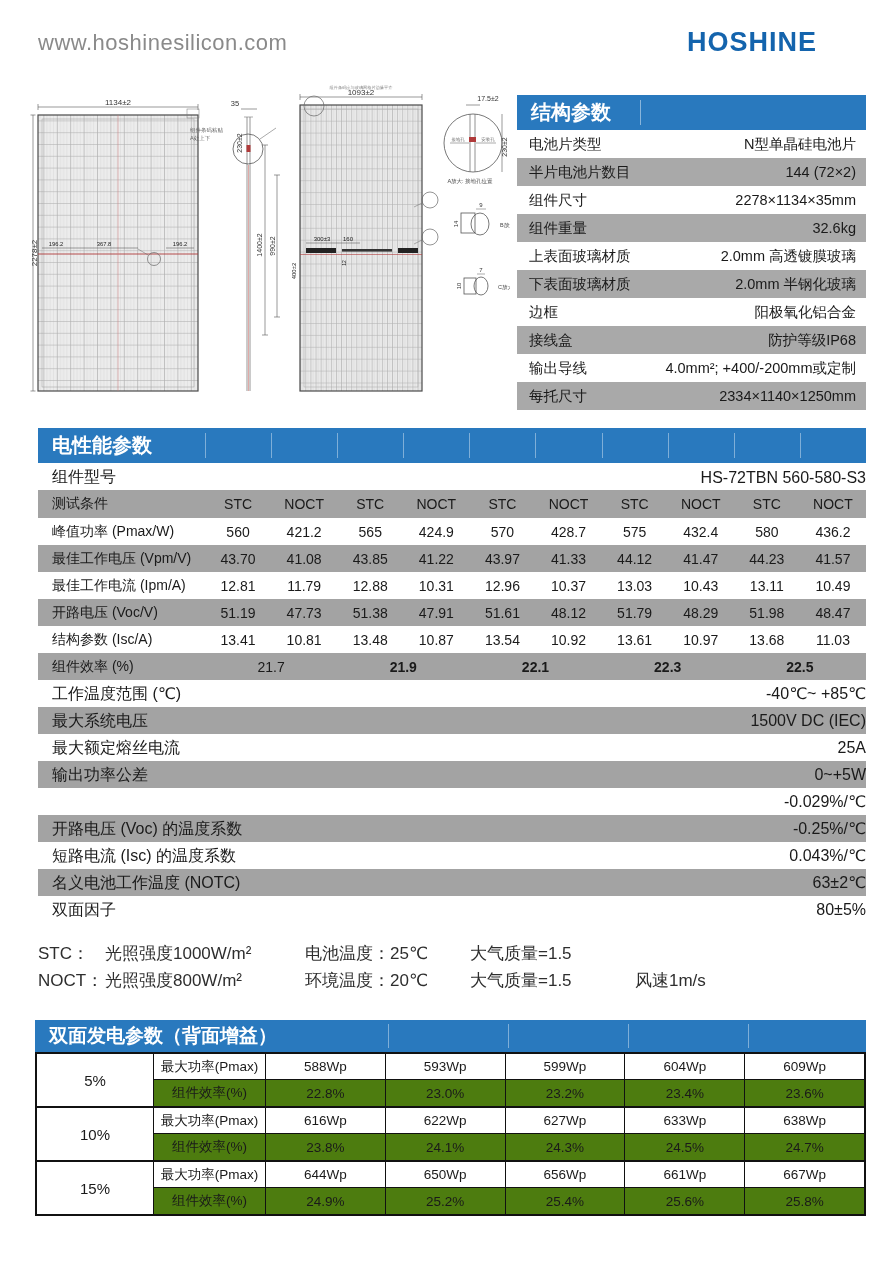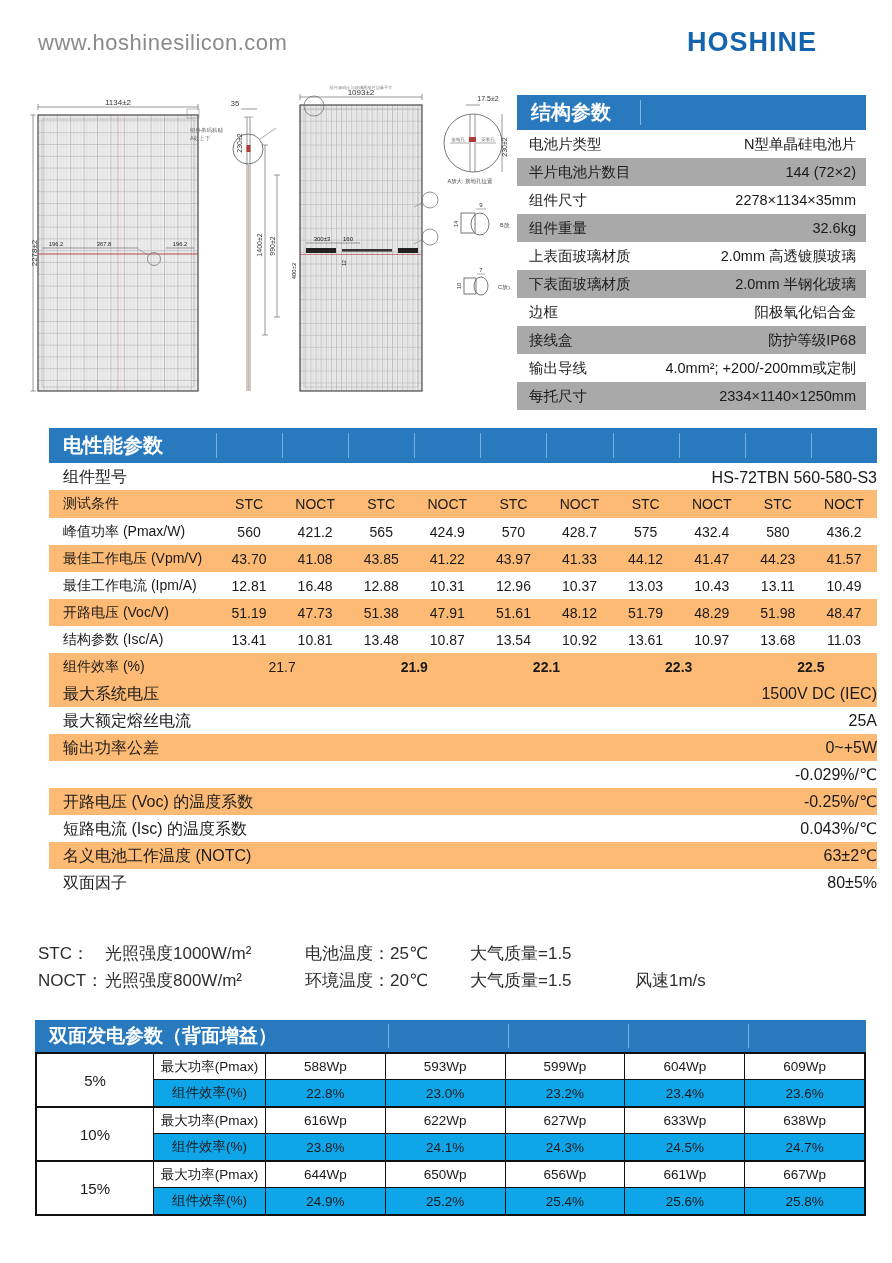--- a/index.html
+++ b/index.html
@@ -22,29 +22,29 @@
   .hd span { position:relative; z-index:2; }
 
   
   .struct { position:absolute; left:517px; top:95px; width:349px; }
   .struct .hd { font-size:20px; }
   .struct .hd::after { content:""; position:absolute; left:123px; top:5px; bottom:5px; width:1px; background:rgba(255,255,255,0.45); }
   .s-row { height:28px; display:flex; justify-content:space-between; align-items:center; padding:0 10px 0 12px; font-size:14.5px; white-space:nowrap; }
   .s-row.gray { background:#a9a9a9; }
 
   
-  .elec { position:absolute; left:49px; top:428px; width:828px; }
+  .elec { position:absolute; left:38px; top:428px; width:828px; }
   .elec .hd { font-size:20px; }
   .elec .hd::after { content:""; position:absolute; left:167px; right:0; top:5px; bottom:5px;
       background:repeating-linear-gradient(90deg, rgba(255,255,255,0.4) 0 1px, transparent 1px 66.1px); }
   .r { display:grid; grid-template-columns:167px repeat(10,1fr); align-items:center; height:27px; font-size:14px; }
   .r6 { display:grid; grid-template-columns:167px repeat(5,1fr); align-items:center; height:27px; font-size:14px; }
   .row-model { height:30px; }
   .row-cond { height:28px; }
-  .gray { background:#fdba74; }
+  .gray { background:#a3a3a3; }
   .lbl { padding-left:14px; white-space:nowrap; }
   .num { text-align:center; white-space:nowrap; }
   .bold { font-weight:bold; }
   .single { position:relative; height:27px; display:block; }
   .single .lbl { position:absolute; left:0; top:0; height:27px; line-height:27px; }
   .single .val { margin-left:167px; text-align:right; line-height:27px; white-space:nowrap; }
 
   
   .notes { position:absolute; left:38px; top:940px; width:790px; font-size:17px; color:#2e2e2e; }
   .note-row { display:flex; height:27px; align-items:center; white-space:nowrap; }
@@ -57,21 +57,21 @@
   .bif { position:absolute; left:35px; top:1020px; width:831px; }
   .bif .hd { height:32px; font-size:19px; }
   .bif .hd::after { content:""; position:absolute; left:353px; width:480px; top:4px; bottom:4px;
       background:repeating-linear-gradient(90deg, rgba(255,255,255,0.4) 0 1px, transparent 1px 120px); }
   .bif-body { border:2px solid #111; box-sizing:border-box; }
   .bgroup { display:grid; grid-template-columns:116px 112px repeat(5,1fr); grid-auto-rows:26px; }
   .bgroup + .bgroup { border-top:2px solid #111; }
   .gain { grid-row:1/3; display:flex; align-items:center; justify-content:center; font-size:15px; background:#fff; }
   .bc { border-left:1px solid #111; display:flex; align-items:center; justify-content:center; font-size:13.5px; white-space:nowrap; }
   .bc.r1 { border-bottom:1px solid #111; background:#fff; }
-  .bc.r2 { background:#0ea5e9; }
+  .bc.r2 { background:#4d7c0f; }
 </style>
 </head>
 <body>
 
 <div class="site-url">www.hoshinesilicon.com</div>
 <div class="logo">HOSHINE</div>
 
 <div class="drawings">
 <svg width="480" height="330" viewBox="0 0 480 330">
   <defs>
@@ -231,21 +231,21 @@
   <div class="s-row">
       <span>边框</span>
       <span>阳极氧化铝合金</span>
     </div>
   <div class="s-row gray">
       <span>接线盒</span>
       <span>防护等级IP68</span>
     </div>
   <div class="s-row">
       <span>输出导线</span>
-      <span>4.0mm²; +200/-200mm或定制</span>
+      <span>4.0mm²; +400/-200mm或定制</span>
     </div>
   <div class="s-row gray">
       <span>每托尺寸</span>
       <span>2334×1140×1250mm</span>
     </div>
 </div>
 
 <div class="elec">
   <div class="hd">
       <span>电性能参数</span>
@@ -294,21 +294,21 @@
     <div class="num">41.33</div>
     <div class="num">44.12</div>
     <div class="num">41.47</div>
     <div class="num">44.23</div>
     <div class="num">41.57</div>
   </div>
 
   <div class="r">
     <div class="lbl">最佳工作电流 (Ipm/A)</div>
     <div class="num">12.81</div>
-    <div class="num">16.48</div>
+    <div class="num">11.79</div>
     <div class="num">12.88</div>
     <div class="num">10.31</div>
     <div class="num">12.96</div>
     <div class="num">10.37</div>
     <div class="num">13.03</div>
     <div class="num">10.43</div>
     <div class="num">13.11</div>
     <div class="num">10.49</div>
   </div>
 
@@ -342,20 +342,24 @@
 
   <div class="r6 gray">
     <div class="lbl">组件效率 (%)</div>
     <div class="num">21.7</div>
     <div class="num bold">21.9</div>
     <div class="num bold">22.1</div>
     <div class="num bold">22.3</div>
     <div class="num bold">22.5</div>
   </div>
 
+  <div class="single">
+      <span class="lbl">工作温度范围 (℃)</span>
+      <div class="val">-40℃~ +85℃</div>
+    </div>
   <div class="single gray">
       <span class="lbl">最大系统电压</span>
       <div class="val">1500V DC (IEC)</div>
     </div>
   <div class="single">
       <span class="lbl">最大额定熔丝电流</span>
       <div class="val">25A</div>
     </div>
   <div class="single gray">
       <span class="lbl">输出功率公差</span>

